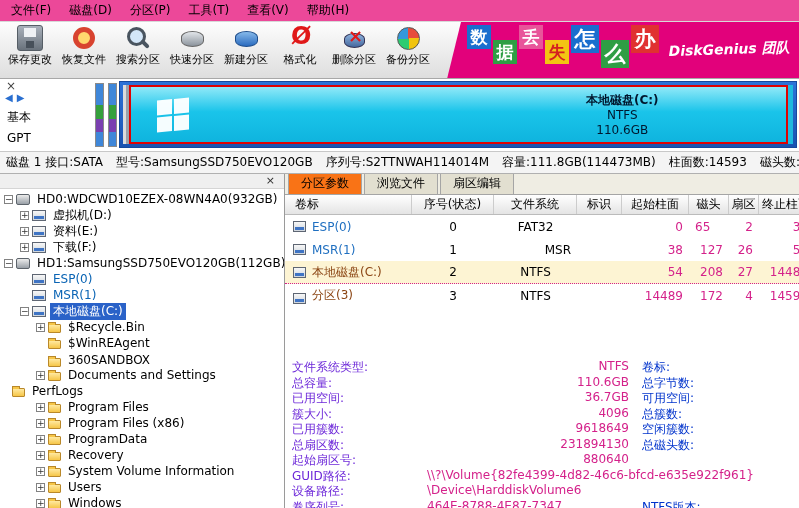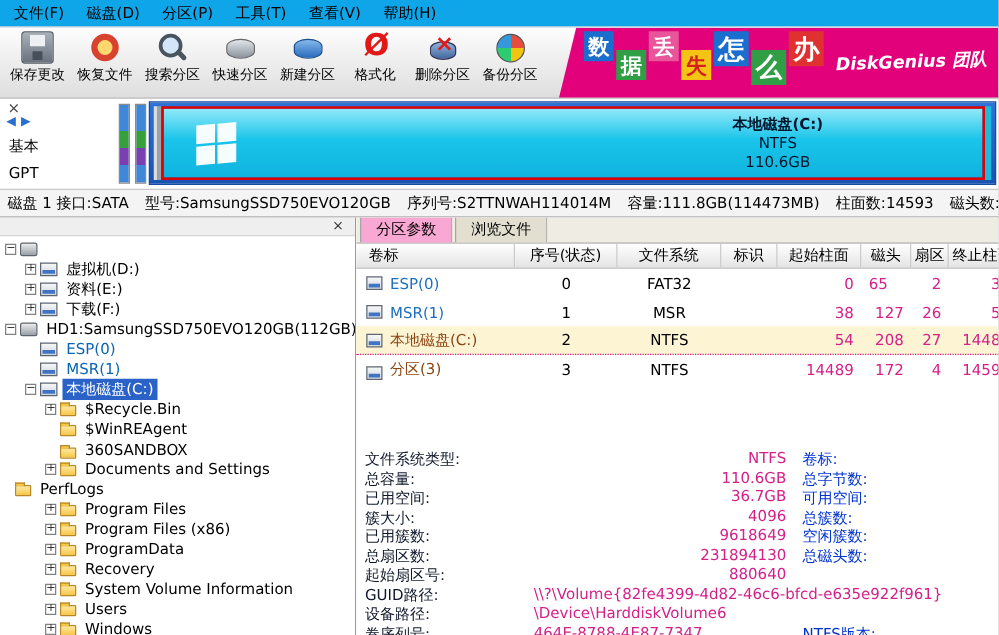--- a/index.html
+++ b/index.html
@@ -1,20 +1,20 @@
 <!DOCTYPE html>
 <html><head>
 <meta charset="utf-8">
 <style>
   *{box-sizing:border-box;margin:0;padding:0}
   body{font-family:"DejaVu Sans","Liberation Sans",sans-serif;font-size:12px;color:#000;background:#777}
   .window{width:799px;height:508px;position:relative;overflow:hidden;background:#fff;margin:0 auto}
 
   
-  .menubar{height:22px;background:#0ea5e9;border-bottom:1px solid #d8d8d8;display:flex;align-items:center;padding-left:2px}
+  .menubar{height:22px;background:#ec4899;border-bottom:1px solid #d8d8d8;display:flex;align-items:center;padding-left:2px}
   .menu-item{padding:3px 9px;cursor:default;white-space:nowrap}
 
   
   .toolbar{height:57px;background:linear-gradient(#fdfdfd,#dedede);border-bottom:1px solid #a8a8a8;position:relative;overflow:hidden}
   #toolbar-buttons{display:flex;padding-left:3px}
   .tb-btn{width:54px;text-align:center;padding-top:3px;cursor:default}
   .tb-icon{display:block;width:26px;height:26px;margin:0 auto;position:relative}
   .tb-label{display:block;font-size:11px;margin-top:1px;white-space:nowrap}
   .icon-save{background:linear-gradient(#a9b1bb,#69727c);border-radius:3px;border:1px solid #565e66}
   .icon-save::before{content:"";position:absolute;left:6px;top:2px;width:12px;height:9px;background:#eef1f4}
@@ -74,38 +74,38 @@
   .ticon.folder{width:13px;height:9px;background:linear-gradient(#ffe9a0,#f6c648);border:1px solid #b9882a;position:relative;margin-top:3px;border-radius:0 1px 1px 1px}
   .ticon.folder::before{content:"";position:absolute;top:-3px;left:-1px;width:6px;height:2px;background:#f6c648;border:1px solid #b9882a;border-bottom:none}
   .tlabel{padding:0 3px}
   .tlabel.blue{color:#0a64b4}
   .tree-row.sel .tlabel{background:#2a62c8;color:#fff}
 
   
   .right-panel{flex:1;display:flex;flex-direction:column;overflow:hidden;background:#fff}
   .tabs{height:21px;flex:none;background:#efede3;border-bottom:1px solid #a5a5a5;display:flex;align-items:flex-end;padding-left:3px}
   .tab{padding:2px 12px;border:1px solid #a5a5a5;border-bottom:none;border-radius:2px 2px 0 0;background:#e2dfd0;margin-right:2px;cursor:default;white-space:nowrap}
-  .tab.active{background:#f9a8d4}
+  .tab.active{background:#f97316}
   .table-head{height:20px;flex:none;display:flex;background:linear-gradient(#ffffff,#e4e4e4);border-bottom:1px solid #bbb}
   .th{flex:none;border-right:1px solid #ccc;display:flex;align-items:center;justify-content:center;overflow:hidden;white-space:nowrap;padding:0 3px}
   .th:first-child{justify-content:flex-start;padding-left:10px}
   #table-body{flex:none}
   .trow{height:23px;display:flex;align-items:center;cursor:default}
   .trow.selrow{background:#fdf4d3;border-bottom:1px dotted #d4218a}
   .td{flex:none;padding:0 6px;white-space:nowrap;overflow:hidden}
   .td.name{display:flex;align-items:center;padding-left:8px}
   .td.name .part-icon{width:13px;height:11px;flex:none;margin-right:6px;background:linear-gradient(#f7f7f7,#cfd6dd);border:1px solid #5e6673;position:relative}
   .td.name .part-icon::after{content:"";position:absolute;left:1px;right:1px;bottom:1px;height:3px;background:#3f74c4}
   .td.name.blue{color:#1f6fc0}
   .td.name.brown{color:#8b4513}
   .td.num{color:#d4218a}
 
   #info-rows{margin-top:52px}
   .info-row{position:relative;height:15.5px;white-space:nowrap}
-  .ilabel{position:absolute;left:7px;color:#0f172a}
+  .ilabel{position:absolute;left:7px;color:#6d28d9}
   .ivalue{position:absolute;left:90px;width:254px;text-align:right;color:#d4218a}
   .info-row.wide .ivalue{left:142px;width:auto;text-align:left}
   .ilabel2{position:absolute;left:357px;color:#0033cc}
   .ivalue2{position:absolute;left:432px;color:#d4218a}
 </style>
 </head>
 <body>
 
 <div class="window">
 
@@ -207,20 +207,21 @@
 
   <div class="main">
     <div class="left-panel">
       <div class="tree-header">
         <span class="tree-close">×</span>
       </div>
       <div id="tree">
           <div class="tree-row" style="padding-left: 4px;">
             <span class="expander">−</span>
             <span class="ticon disk"></span>
+            <span class="tlabel">HD0:WDCWD10EZEX-08WN4A0(932GB)</span>
           </div>
           <div class="tree-row" style="padding-left: 20px;">
             <span class="expander">+</span>
             <span class="ticon part"></span>
             <span class="tlabel">虚拟机(D:)</span>
           </div>
           <div class="tree-row" style="padding-left: 20px;">
             <span class="expander">+</span>
             <span class="ticon part"></span>
             <span class="tlabel">资料(E:)</span>
@@ -309,20 +310,21 @@
             <span class="expander">+</span>
             <span class="ticon folder"></span>
             <span class="tlabel">Windows</span>
           </div>
         </div>
     </div>
     <div class="right-panel">
       <div class="tabs" id="tabs">
           <div class="tab active">分区参数</div>
           <div class="tab">浏览文件</div>
+          <div class="tab">扇区编辑</div>
         </div>
       <div class="table-head" id="table-head">
           <div class="th" style="width: 127px;">卷标</div>
           <div class="th" style="width: 82px;">序号(状态)</div>
           <div class="th" style="width: 83px;">文件系统</div>
           <div class="th" style="width: 45px;">标识</div>
           <div class="th" style="width: 67px;">起始柱面</div>
           <div class="th" style="width: 40px;">磁头</div>
           <div class="th" style="width: 30px;">扇区</div>
           <div class="th" style="width: 55px;">终止柱面</div>
@@ -340,21 +342,21 @@
             <div class="td num" style="width: 40px; text-align: left;">65</div>
             <div class="td num" style="width: 30px; text-align: right;">2</div>
             <div class="td num" style="width: 55px; text-align: right;">38</div>
           </div>
           <div class="trow">
             <div class="td name blue" style="width: 127px; text-align: left;">
               <span class="part-icon"></span>
               <span>MSR(1)</span>
             </div>
             <div class="td" style="width: 82px; text-align: center;">1</div>
-            <div class="td" style="width: 83px; text-align: center;">MSR</div>
+            <div class="td" style="width: 83px; text-align: right;">MSR</div>
             <div class="td" style="width: 45px; text-align: center;"></div>
             <div class="td num" style="width: 67px; text-align: right;">38</div>
             <div class="td num" style="width: 40px; text-align: right;">127</div>
             <div class="td num" style="width: 30px; text-align: right;">26</div>
             <div class="td num" style="width: 55px; text-align: right;">54</div>
           </div>
           <div class="trow selrow">
             <div class="td name brown" style="width: 127px; text-align: left;">
               <span class="part-icon"></span>
               <span>本地磁盘(C:)</span>

